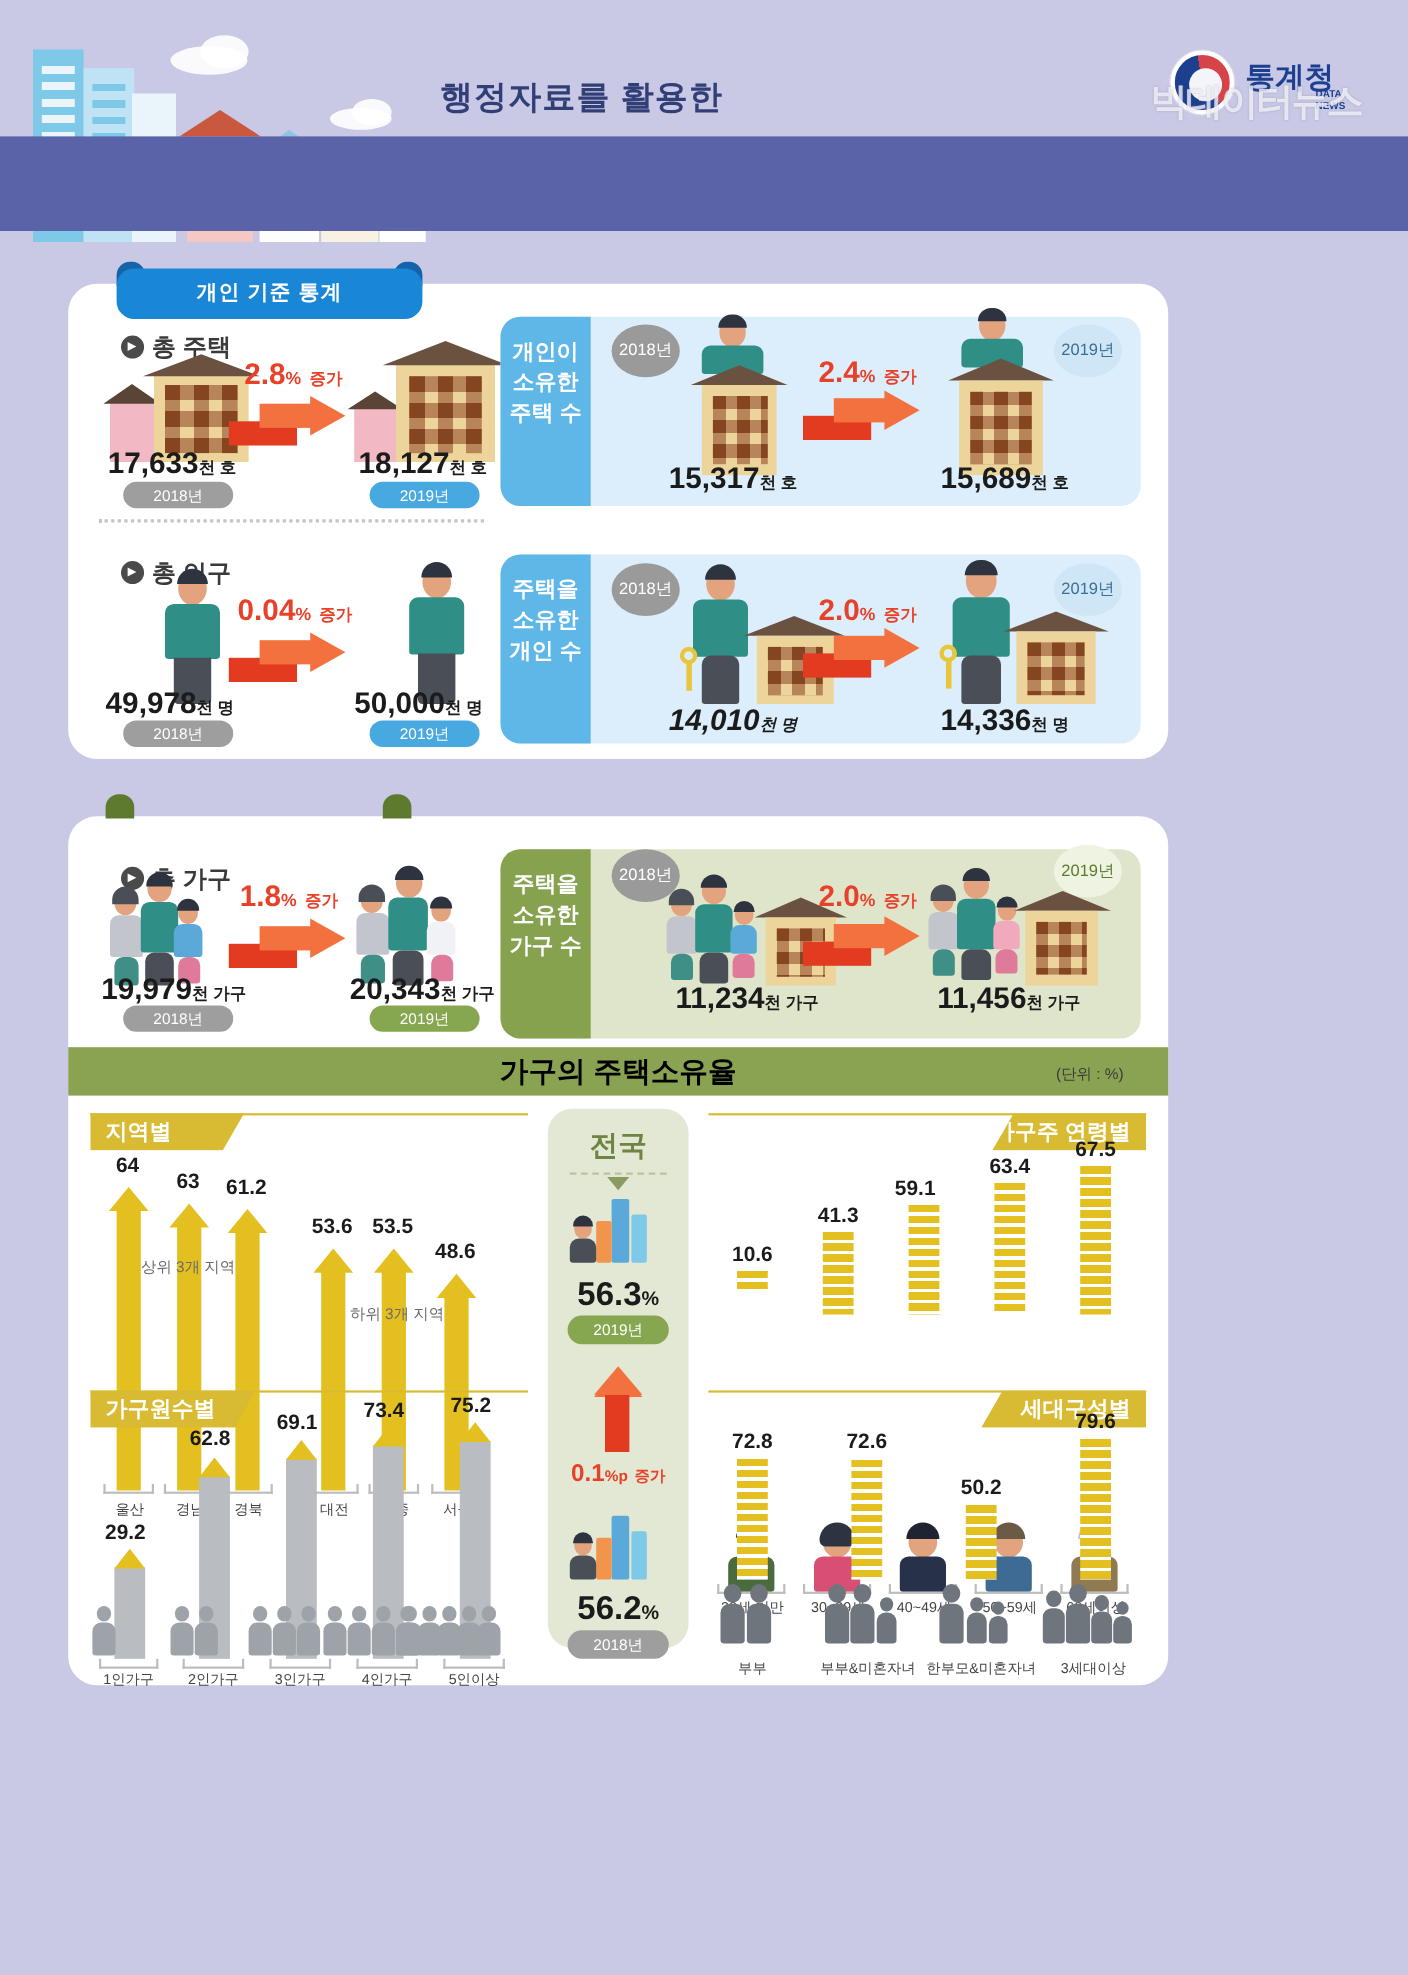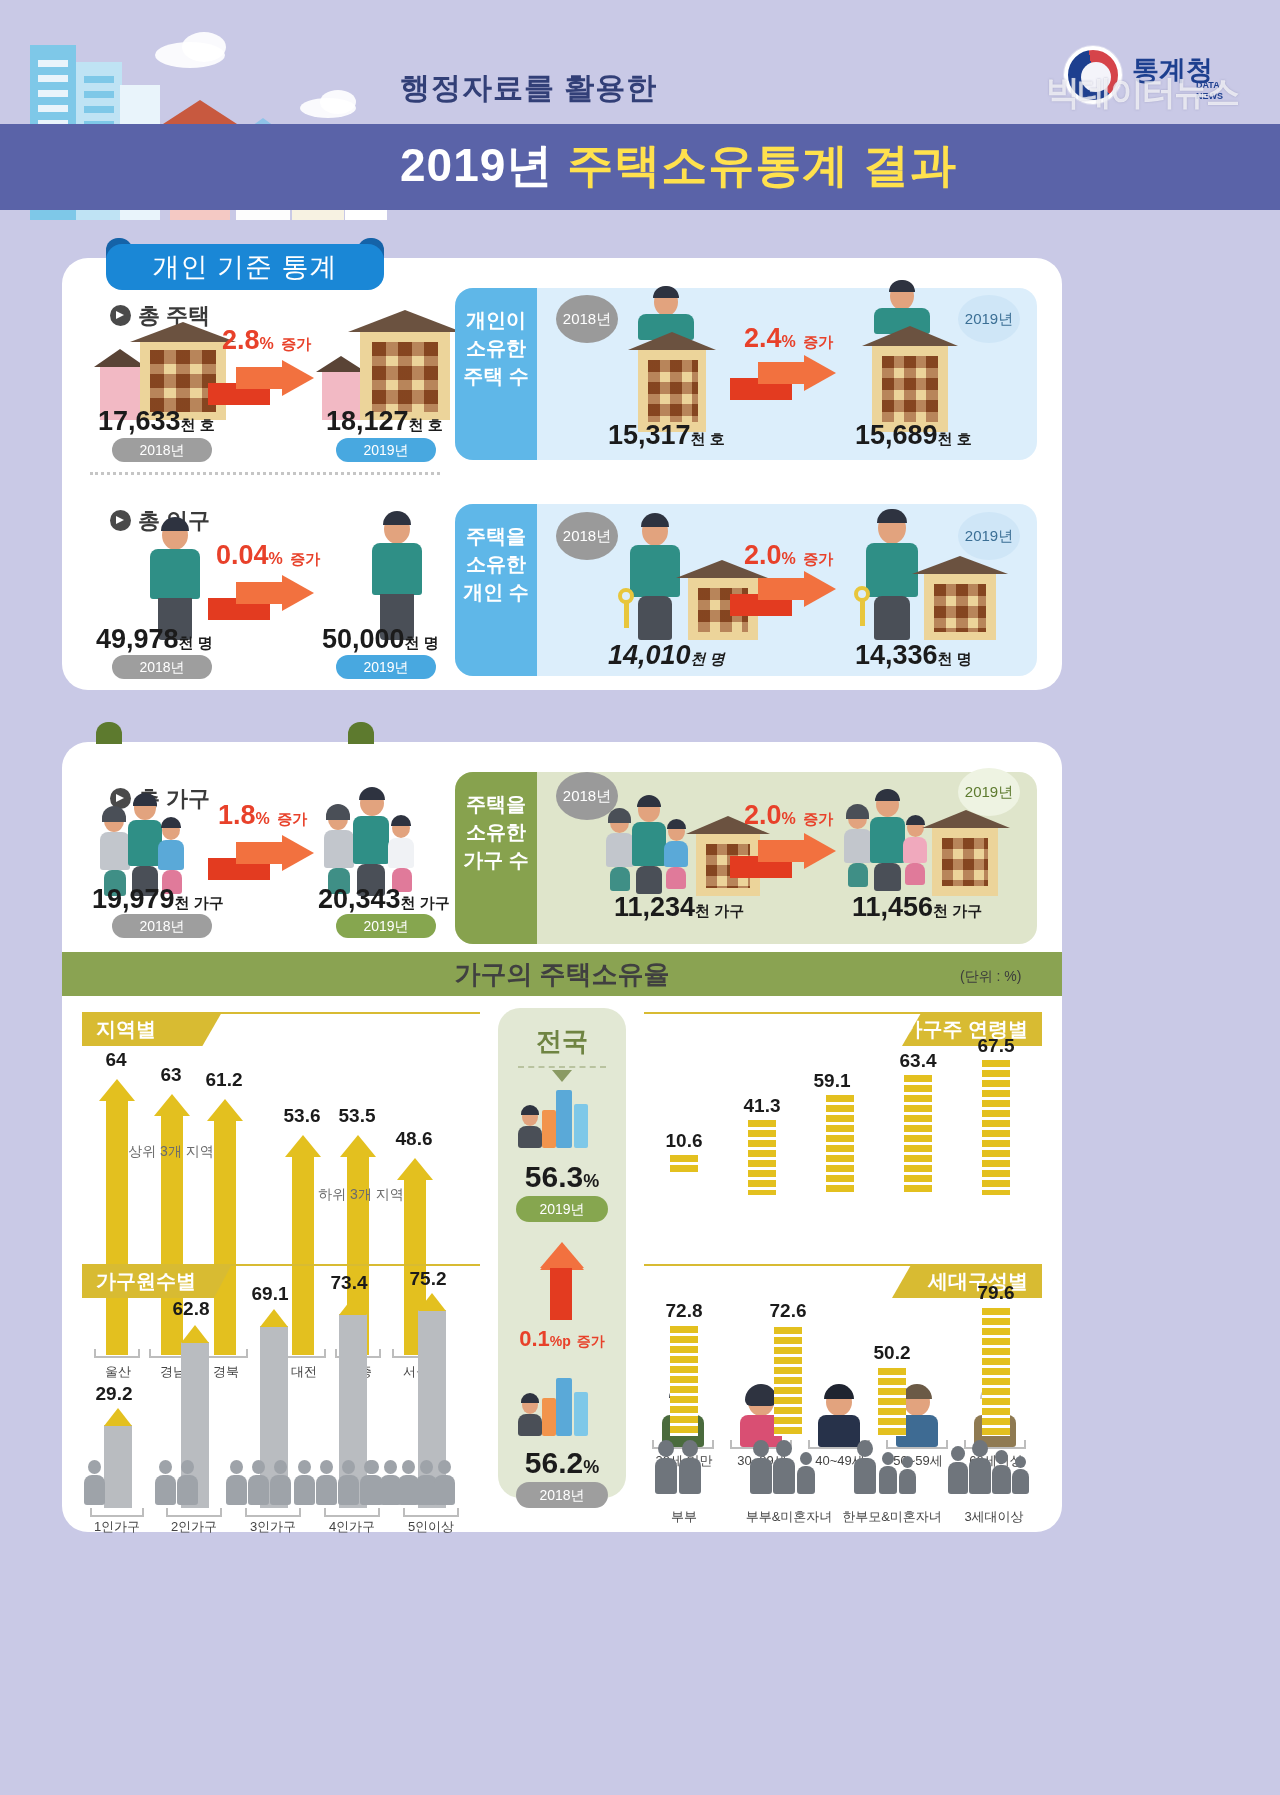--- a/index.html
+++ b/index.html
@@ -42,22 +42,22 @@
   .logo-kr { position:absolute; left:78px; top:8px; font-size:27px; font-weight:bold; color:#1d3f8f; }
   .logo-en { position:absolute; left:142px; top:36px; font-size:9px; font-weight:bold; color:#1d3f8f; line-height:11px; }
   .watermark { position:absolute; left:-8px; top:26px; font-size:34px; font-weight:bold;
     color:rgba(255,255,255,.72); letter-spacing:-2px; text-shadow:0 0 2px rgba(120,120,160,.5); }
 
   
   .card {
     position:absolute; background:#ffffff; border-radius:26px;
   }
   .sect-tab {
-    position:absolute; border-radius:16px; color:#fff; font-weight:normal;
-    font-size:27px; text-align:center; line-height:46px; letter-spacing:1px;
+    position:absolute; border-radius:16px; color:#fff; font-weight:bold;
+    font-size:19px; text-align:center; line-height:46px; letter-spacing:1px;
   }
   .tab-blue { background:#1a87d6; }
   .tab-green { background:#7d9b45; }
   .tab-ear { position:absolute; width:26px; height:22px; top:-10px; }
 
   .bullet-label { position:absolute; font-size:22px; font-weight:bold; color:#3a3a3a; }
   .bullet-dot {
     position:absolute; width:21px; height:21px; border-radius:50%;
     background:#4a4a4a;
   }
@@ -94,21 +94,21 @@
   .ptab-green { background:#87a24e; }
 
   .bubble { position:absolute; border-radius:50%; background:#9a9a9a; color:#fff;
     font-size:15px; text-align:center; }
   .bubble.blue { background:#cfe6f7; color:#3b6f95; }
 
   .dashdiv { position:absolute; border-top:3px dotted #c5c5c5; }
 
   
   .chart-title-band {
-    position:absolute; background:#8aa352; color:#404040; font-size:26px; font-weight:bold;
+    position:absolute; background:#8aa352; color:#000000; font-size:26px; font-weight:bold;
     text-align:center; line-height:44px;
   }
   .unit-note { position:absolute; font-size:14px; color:#3c3c3c; }
   .sub-tab {
     position:absolute; background:#d8bb32; color:#fff; font-weight:bold;
     font-size:20px; line-height:34px; height:34px;
   }
   .sub-tab.left { padding-left:14px; }
   .sub-tab.right { padding-right:14px; text-align:right; }
   .sub-rule { position:absolute; border-top:2px solid #d8bb32; }
@@ -164,24 +164,20 @@
     <div class="bldg" style="left:230px;top:118px;width:0;height:0;border-left:33px solid transparent;border-right:33px solid transparent;border-bottom:24px solid #8fc3e8;"></div>
     <div class="bldg" style="left:292px;top:152px;width:52px;height:68px;background:#f7f2e2;"></div>
     <div class="bldg" style="left:286px;top:132px;width:0;height:0;border-left:32px solid transparent;border-right:32px solid transparent;border-bottom:22px solid #e07a3e;"></div>
     <div class="bldg" style="left:345px;top:158px;width:42px;height:62px;background:#fff;"></div>
     <div class="bldg" style="left:340px;top:140px;width:0;height:0;border-left:26px solid transparent;border-right:26px solid transparent;border-bottom:20px solid #d8d8e4;"></div>
     <div class="bldg" style="left:140px;top:160px;width:22px;height:38px;background:#7bb24b;border-radius:50% 50% 30% 30%;"></div>
 
     <div class="title-band"></div>
 
     <div class="subtitle">행정자료를 활용한</div>
-    <div class="maintitle">
-      <span>2019년</span>
-      <span class="yellow">주택소유통계 결과</span>
-    </div>
 
     <div class="logo-wrap">
       <div class="taeguk"></div>
       <div class="logo-kr">통계청</div>
       <div class="logo-en">
         <div>DATA</div>
         <div>NEWS</div>
       </div>
       <div class="watermark">빅데이터뉴스</div>
     </div>

